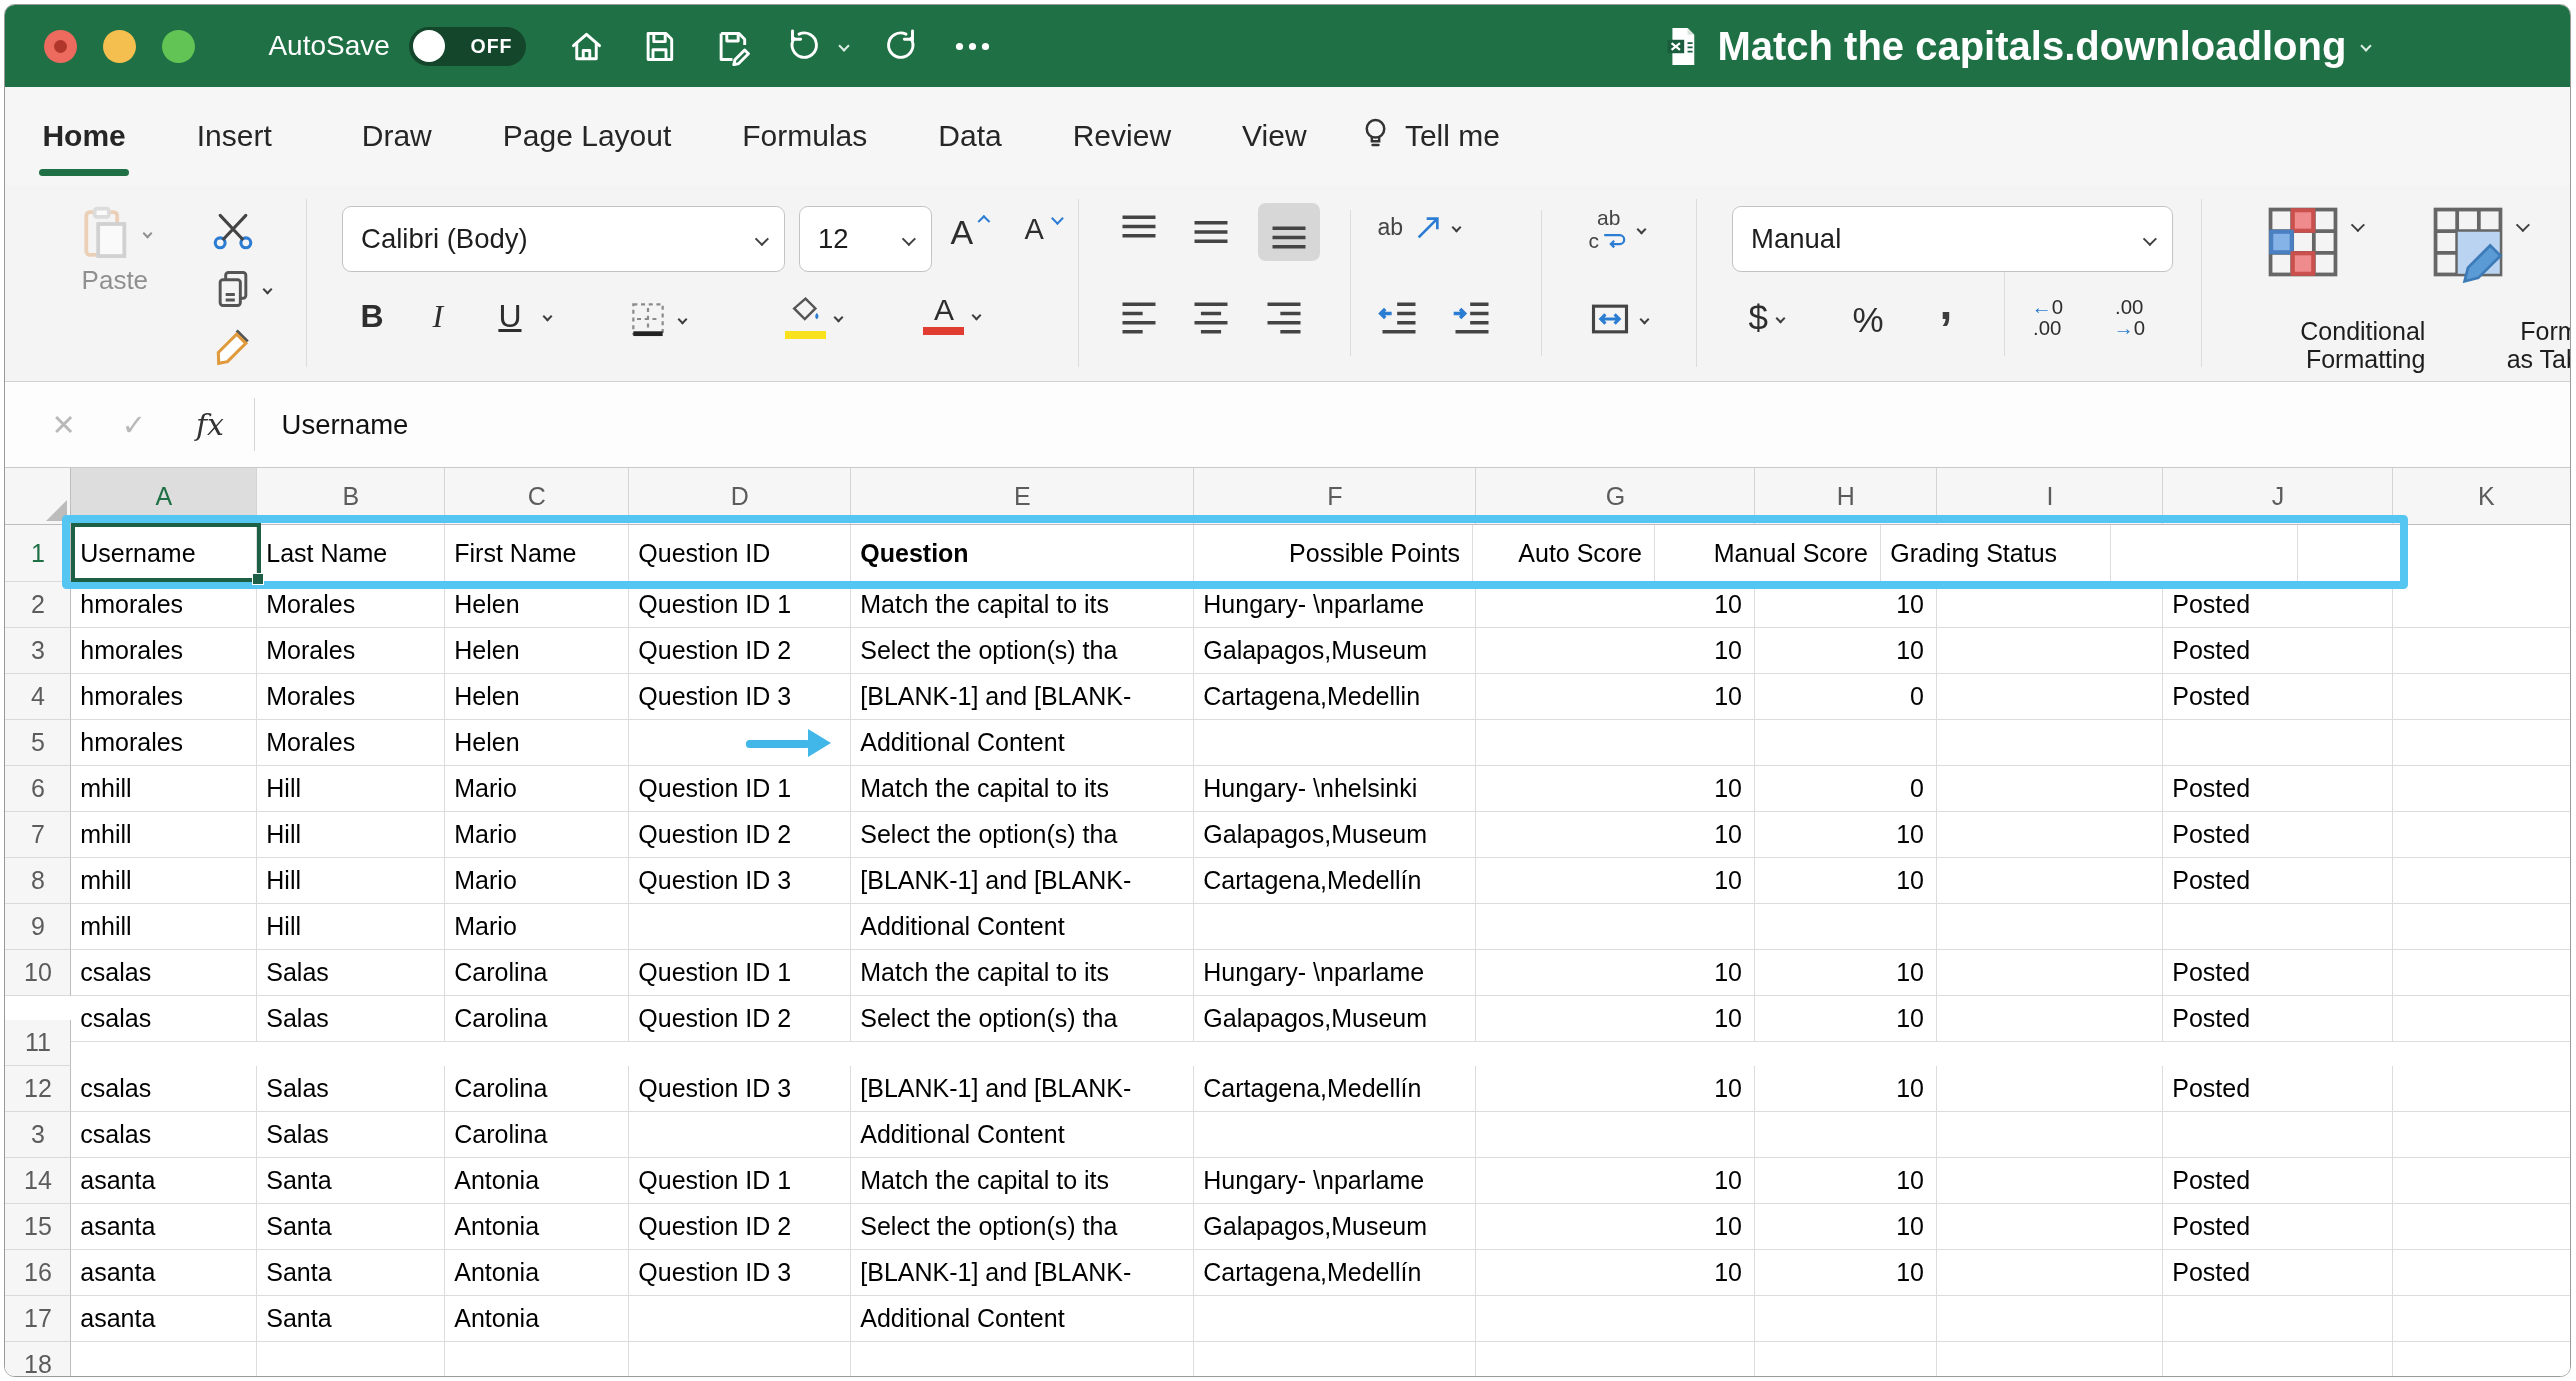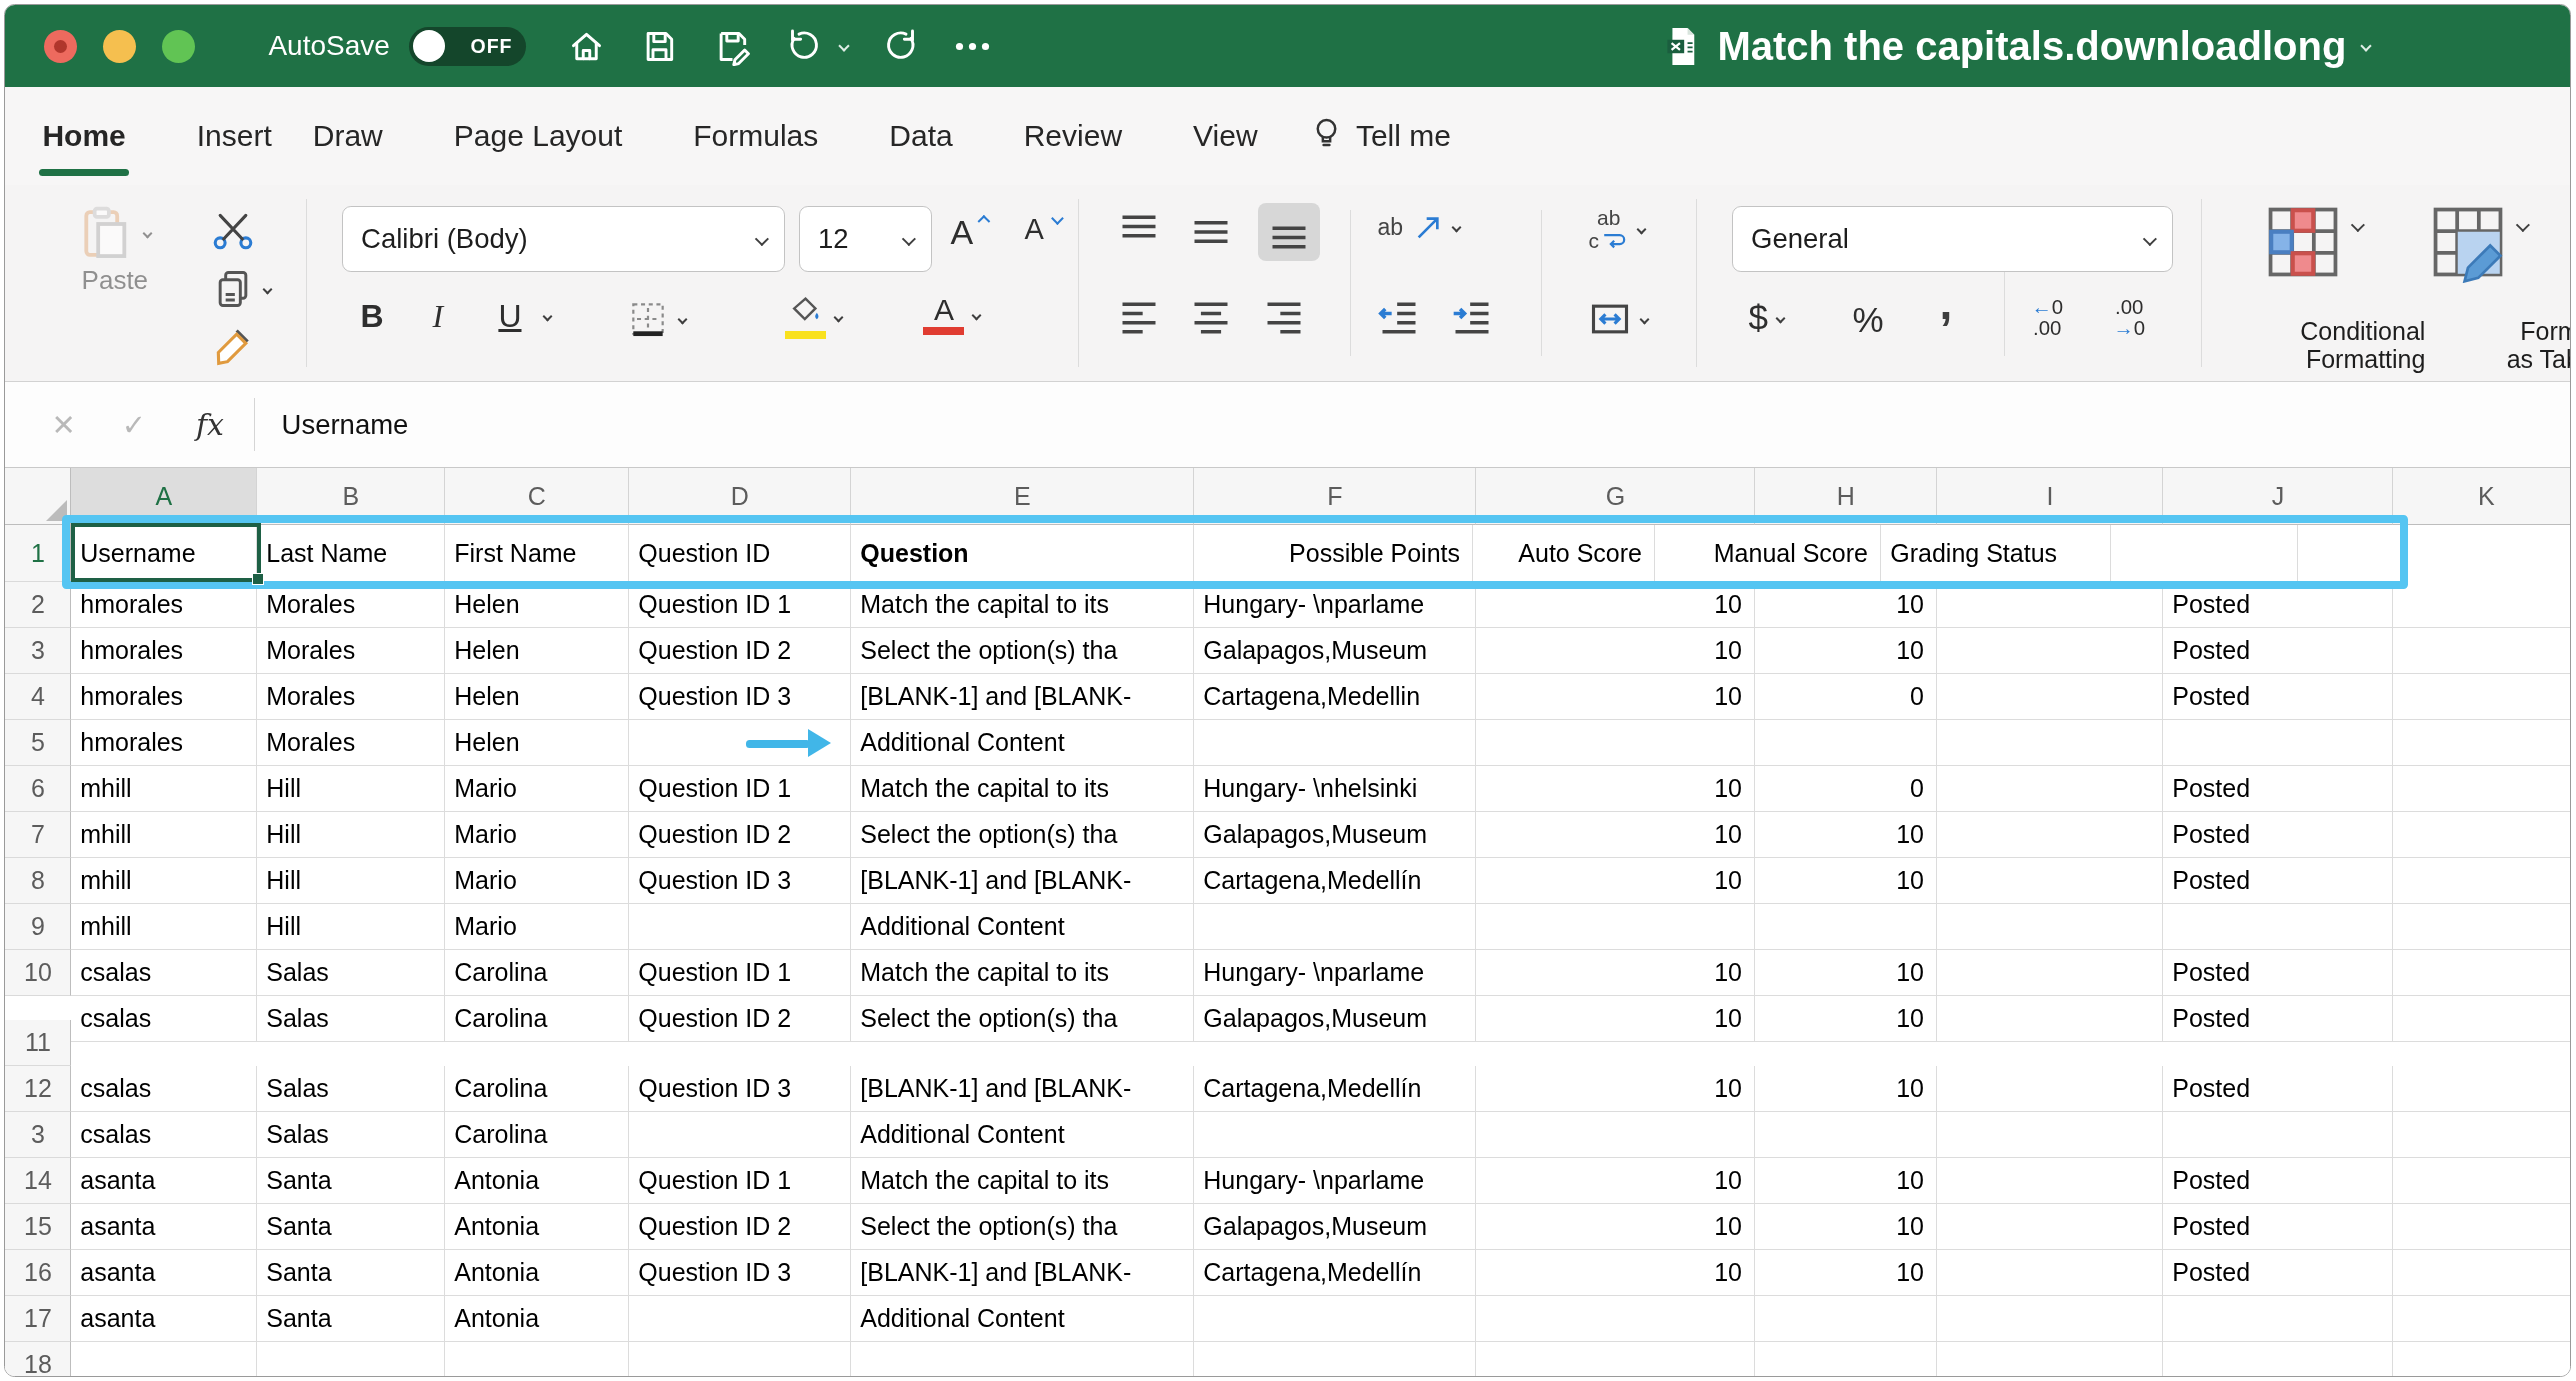--- a/index.html
+++ b/index.html
@@ -166,21 +166,21 @@
     </div>
   </div>
 
   <div class="tabrow">
       <div class="tab active" style="margin-left: 37px;">
         <span>Home</span>
       </div>
       <div class="tab" style="margin-left: 71px;">
         <span>Insert</span>
       </div>
-      <div class="tab" style="margin-left: 41px;">
+      <div class="tab" style="margin-left: 90px;">
         <span>Draw</span>
       </div>
       <div class="tab" style="margin-left: 71px;">
         <span>Page Layout</span>
       </div>
       <div class="tab" style="margin-left: 71px;">
         <span>Formulas</span>
       </div>
       <div class="tab" style="margin-left: 71px;">
         <span>Data</span>
@@ -357,21 +357,21 @@
       </div>
     <div class="rbtn" style="left:1583px;top:112px">
       <svg viewBox="0 0 24 24" fill="none" stroke-width="1.7">
         <rect x="3" y="5" width="18" height="14" stroke="#444"></rect>
         <path d="M7 12 h10 M9.5 9.5 L7 12 l2.5 2.5 M14.5 9.5 L17 12 l-2.5 2.5" stroke="#2b7cd3"></path>
         </svg>
       <span class="chev small"></span>
     </div>
 
     <div class="combo" style="left:1727px;top:21px;width:441px">
-      <span>General</span>
+      <span>Manual</span>
       <span class="chev"></span>
     </div>
     <div class="rbtn" style="left:1743px;top:113px">
       <span class="glyph" style="font-size:35px">$</span>
       <span class="chev small"></span>
     </div>
     <div class="rbtn" style="left:1847px;top:115px">
       <span class="glyph" style="font-size:35px">%</span>
       </div>
     <div class="rbtn" style="left:1934px;top:105px">

